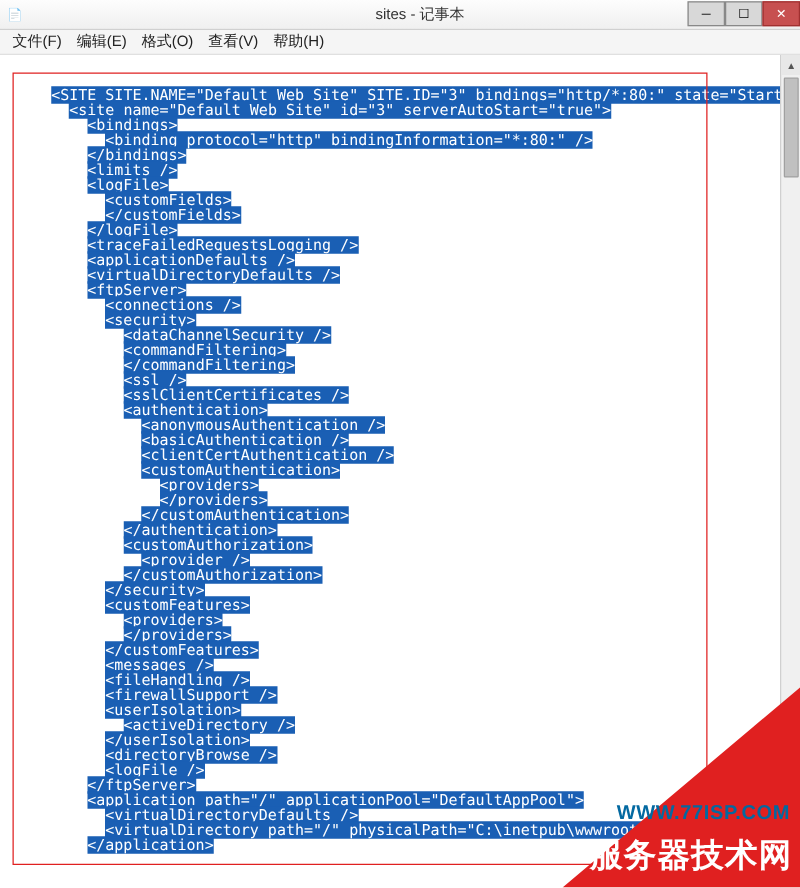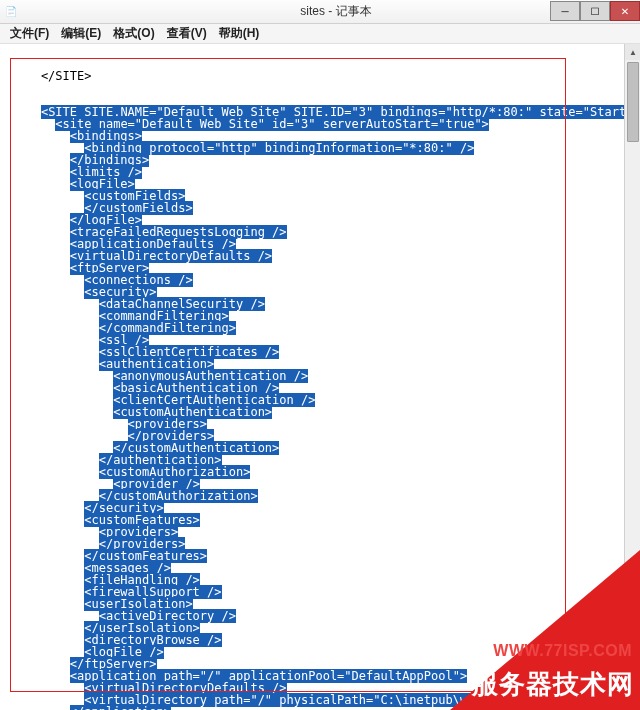--- a/index.html
+++ b/index.html
@@ -63,21 +63,20 @@
       border-color: #a03030;
     }
     .menubar {
       height: 20px;
       background: #f5f5f5;
       display: flex;
       align-items: center;
       padding: 0 4px;
       border-bottom: 1px solid #e0e0e0;
       font-size: 12px;
-      font-weight: bold;
     }
     .menu-item {
       padding: 2px 6px;
       cursor: pointer;
       color: #222;
     }
     .content-area {
       position: relative;
       height: calc(710px - 44px);
       background: #fff;
@@ -146,21 +145,21 @@
       width: 0;
       height: 0;
       border-style: solid;
       border-width: 0 0 160px 190px;
       border-color: transparent transparent #e02020 transparent;
     }
     .watermark-url {
       position: absolute;
       right: 8px;
       bottom: 50px;
-      color: #ef4444;
+      color: #0369a1;
       font-size: 16px;
       font-weight: bold;
       letter-spacing: 0.5px;
     }
     .watermark-text {
       position: absolute;
       right: 6px;
       bottom: 8px;
       color: #fff;
       font-size: 26px;
@@ -185,21 +184,20 @@
 <div class="menubar">
   <div class="menu-item">文件(F)</div>
   <div class="menu-item">编辑(E)</div>
   <div class="menu-item">格式(O)</div>
   <div class="menu-item">查看(V)</div>
   <div class="menu-item">帮助(H)</div>
 </div>
 
 <div class="content-area">
   <div class="text-body" id="text-body">
-    <span class="line unselected">    &lt;/SITE&gt;</span>
   <span class="line">    <span class="sel">&lt;SITE SITE.NAME="Default Web Site" SITE.ID="3" bindings="http/*:80:" state="Started"&gt;</span></span><span class="line">      <span class="sel">&lt;site name="Default Web Site" id="3" serverAutoStart="true"&gt;</span></span><span class="line">        <span class="sel">&lt;bindings&gt;</span></span><span class="line">          <span class="sel">&lt;binding protocol="http" bindingInformation="*:80:" /&gt;</span></span><span class="line">        <span class="sel">&lt;/bindings&gt;</span></span><span class="line">        <span class="sel">&lt;limits /&gt;</span></span><span class="line">        <span class="sel">&lt;logFile&gt;</span></span><span class="line">          <span class="sel">&lt;customFields&gt;</span></span><span class="line">          <span class="sel">&lt;/customFields&gt;</span></span><span class="line">        <span class="sel">&lt;/logFile&gt;</span></span><span class="line">        <span class="sel">&lt;traceFailedRequestsLogging /&gt;</span></span><span class="line">        <span class="sel">&lt;applicationDefaults /&gt;</span></span><span class="line">        <span class="sel">&lt;virtualDirectoryDefaults /&gt;</span></span><span class="line">        <span class="sel">&lt;ftpServer&gt;</span></span><span class="line">          <span class="sel">&lt;connections /&gt;</span></span><span class="line">          <span class="sel">&lt;security&gt;</span></span><span class="line">            <span class="sel">&lt;dataChannelSecurity /&gt;</span></span><span class="line">            <span class="sel">&lt;commandFiltering&gt;</span></span><span class="line">            <span class="sel">&lt;/commandFiltering&gt;</span></span><span class="line">            <span class="sel">&lt;ssl /&gt;</span></span><span class="line">            <span class="sel">&lt;sslClientCertificates /&gt;</span></span><span class="line">            <span class="sel">&lt;authentication&gt;</span></span><span class="line">              <span class="sel">&lt;anonymousAuthentication /&gt;</span></span><span class="line">              <span class="sel">&lt;basicAuthentication /&gt;</span></span><span class="line">              <span class="sel">&lt;clientCertAuthentication /&gt;</span></span><span class="line">              <span class="sel">&lt;customAuthentication&gt;</span></span><span class="line">                <span class="sel">&lt;providers&gt;</span></span><span class="line">                <span class="sel">&lt;/providers&gt;</span></span><span class="line">              <span class="sel">&lt;/customAuthentication&gt;</span></span><span class="line">            <span class="sel">&lt;/authentication&gt;</span></span><span class="line">            <span class="sel">&lt;customAuthorization&gt;</span></span><span class="line">              <span class="sel">&lt;provider /&gt;</span></span><span class="line">            <span class="sel">&lt;/customAuthorization&gt;</span></span><span class="line">          <span class="sel">&lt;/security&gt;</span></span><span class="line">          <span class="sel">&lt;customFeatures&gt;</span></span><span class="line">            <span class="sel">&lt;providers&gt;</span></span><span class="line">            <span class="sel">&lt;/providers&gt;</span></span><span class="line">          <span class="sel">&lt;/customFeatures&gt;</span></span><span class="line">          <span class="sel">&lt;messages /&gt;</span></span><span class="line">          <span class="sel">&lt;fileHandling /&gt;</span></span><span class="line">          <span class="sel">&lt;firewallSupport /&gt;</span></span><span class="line">          <span class="sel">&lt;userIsolation&gt;</span></span><span class="line">            <span class="sel">&lt;activeDirectory /&gt;</span></span><span class="line">          <span class="sel">&lt;/userIsolation&gt;</span></span><span class="line">          <span class="sel">&lt;directoryBrowse /&gt;</span></span><span class="line">          <span class="sel">&lt;logFile /&gt;</span></span><span class="line">        <span class="sel">&lt;/ftpServer&gt;</span></span><span class="line">        <span class="sel">&lt;application path="/" applicationPool="DefaultAppPool"&gt;</span></span><span class="line">          <span class="sel">&lt;virtualDirectoryDefaults /&gt;</span></span><span class="line">          <span class="sel">&lt;virtualDirectory path="/" physicalPath="C:\inetpub\wwwroot" /&gt;</span></span><span class="line">        <span class="sel">&lt;/application&gt;</span></span></div>
   <div class="red-box"></div>
   <div class="scrollbar-v">
     <div class="scrollbar-arrow up">▲</div>
     <div class="scrollbar-thumb"></div>
     <div class="scrollbar-arrow down">▼</div>
   </div>
 </div>
 
 <div class="watermark-triangle"></div>

